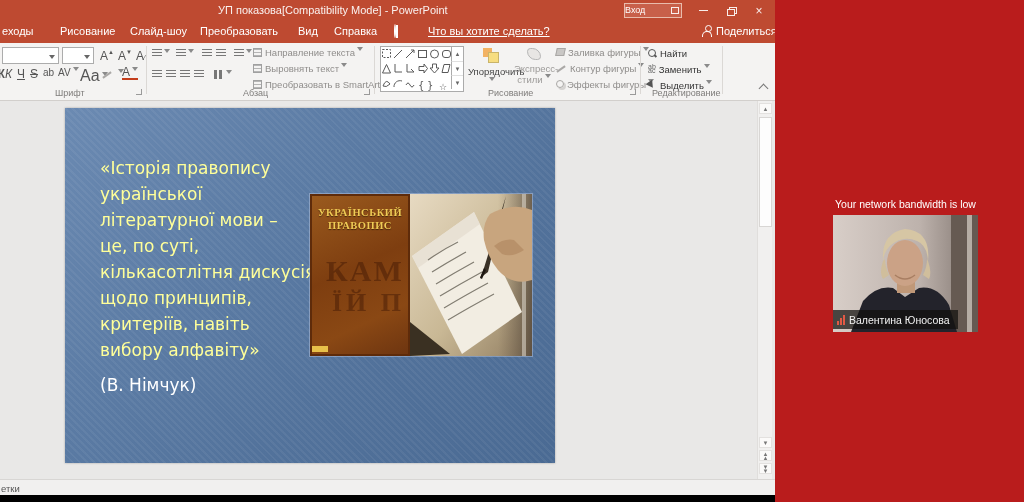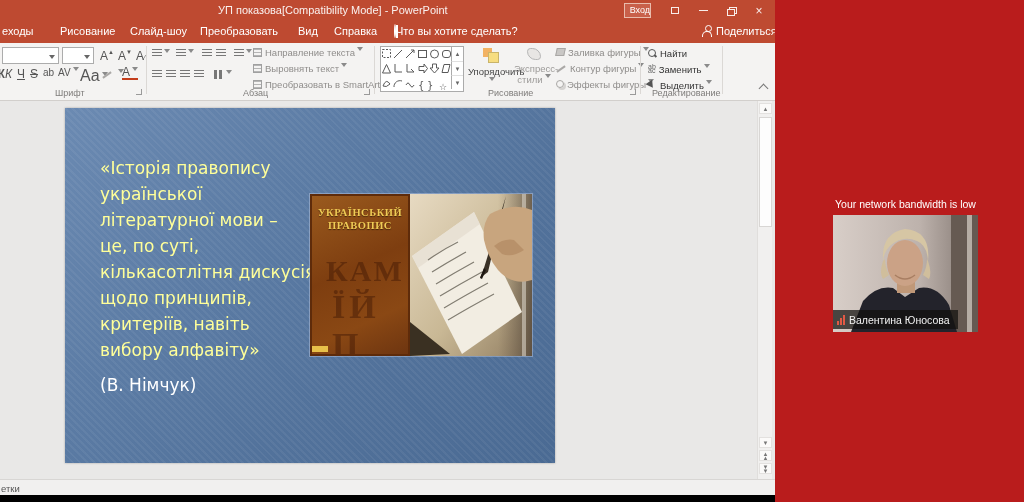--- a/index.html
+++ b/index.html
@@ -6,36 +6,36 @@
   html,body { width:1024px; height:502px; overflow:hidden; background:#000; }
   body { font-family:"Liberation Sans",sans-serif; position:relative; }
   .ab { position:absolute; }
 
   
   #pp-window { left:0; top:7; width:775px; height:495px; background:#be185d; overflow:hidden; }
 
   
   #titlebar { left:0; top:0; width:100%; height:21px; background:#BE4A31; }
   #pp-title { left:218px; top:4px; font-size:11px; color:rgba(255,255,255,.92); white-space:nowrap; }
-  #signin-btn { left:624px; top:3px; width:27px; height:15px; border:1px solid #E9BCAC; background:#C8604A;
-    color:#fff; font-size:9px; text-align:right; line-height:13px; cursor:default; }
+  #signin-btn { left:624px; top:3px; width:58px; height:15px; border:1px solid #E9BCAC; background:#C8604A;
+    color:#fff; font-size:9px; text-align:left; line-height:13px; cursor:default; }
   .winbtn { top:0; width:26px; height:21px; display:flex; align-items:center; justify-content:center; color:rgba(255,255,255,.9); }
   #btn-ribbon-opts { left:662px; } #btn-min { left:690px; } #btn-restore { left:718px; } #btn-close { left:746px; font-size:12px; }
   .sq { width:8px; height:7px; border:1px solid rgba(255,255,255,.9); display:inline-block; }
   .minbar { width:9px; height:0; border-top:1px solid rgba(255,255,255,.9); display:inline-block; }
   .restore-ic { position:relative; width:9px; height:8px; }
   .restore-ic::before { content:""; position:absolute; left:2px; top:0; width:6px; height:5px; border:1px solid rgba(255,255,255,.9); }
   .restore-ic::after { content:""; position:absolute; left:0; top:2px; width:6px; height:5px; border:1px solid rgba(255,255,255,.9); background:#BE4A31; }
 
   
   #tabsbar { left:0; top:21px; width:100%; height:22px; background:#BE4A31; color:#fff; font-size:11px; }
   .rtab { top:4px; white-space:nowrap; cursor:default; }
   #tab-0 { left:2px; } #tab-1 { left:60px; } #tab-2 { left:130px; } #tab-3 { left:200px; }
   #tab-4 { left:298px; } #tab-5 { left:334px; }
-  #tellme { left:396px; top:4px; white-space:nowrap; }
+  #tellme { left:428px; top:4px; white-space:nowrap;text-decoration:underline; }
   #bulb { left:394px; top:4px; width:12px; height:14px; }
   .bulb-glass { width:8px; height:8px; border:1px solid #fff; border-radius:50%; margin:0 auto; }
   .bulb-base { width:4px; height:3px; border-left:1px solid #fff; border-right:1px solid #fff; border-bottom:1px solid #fff; margin:0 auto; }
   #share { left:702px; top:4px; display:flex; gap:4px; align-items:center; }
   .person-ic { width:10px; height:12px; position:relative; display:inline-block; }
   .person-ic::before { content:""; position:absolute; left:2.5px; top:0; width:5px; height:5px; border-radius:50%; border:1px solid #fff; }
   .person-ic::after { content:""; position:absolute; left:0; top:6px; width:8px; height:5px; border:1px solid #fff; border-bottom:none; border-radius:5px 5px 0 0; }
 
   
   #ribbon { left:0; top:43px; width:100%; height:58px; background:#F4F3F2; border-bottom:1px solid #D2CFCC; font-size:9.5px; color:#444; }
@@ -87,21 +87,21 @@
   #attribution { margin-top:9px; color:#FFFFFF; }
 
   #picture { left:245px; top:86px; width:222px; height:162px; display:flex; outline:1px solid rgba(190,205,230,.45); }
   #book { width:100px; height:100%; position:relative; overflow:hidden;
     background:linear-gradient(155deg,#9A5A1E 0%,#7E3E10 45%,#8A4814 75%,#6E3510 100%);
     border:2px solid #5E2B0A; }
   .book-title { margin-top:10px; text-align:center; color:#F0CB55; font-weight:bold; font-size:10.5px; letter-spacing:.5px;
     font-family:"Liberation Serif",serif; text-shadow:0 1px 1px rgba(0,0,0,.5); line-height:13px; }
   .book-wm { position:absolute; font-family:"Liberation Serif",serif; font-weight:bold; color:rgba(62,22,4,.45); }
   #book-wm1 { left:14px; top:58px; font-size:30px; letter-spacing:2px; }
-  #book-wm2 { left:20px; top:92px; font-size:34px; letter-spacing:4px; }
+  #book-wm2 { left:20px; top:92px; font-size:26px; letter-spacing:4px; }
   .book-strip { position:absolute; left:0; bottom:2px; width:16px; height:6px; background:#E8C14A; }
   #photo { width:122px; height:100%; }
 
   
   #v-scroll { left:757px; top:0; width:15px; height:100%; background:#F1F0EF; border-left:1px solid #E0DEDC; }
   .sc-btn { left:1px; width:13px; height:11px; background:#FBFAF9; border:1px solid #E3E1DF; display:flex; align-items:center; justify-content:center; color:#777; font-size:6px; line-height:4px; white-space:pre; }
   #sc-up { top:2px; } #sc-thumb { top:16px; left:1px; width:13px; height:110px; background:#FDFDFD; border:1px solid #D8D6D4; }
   #sc-down { top:336px; } #sc-prev { top:349px; } #sc-next { top:362px; }
 
   

